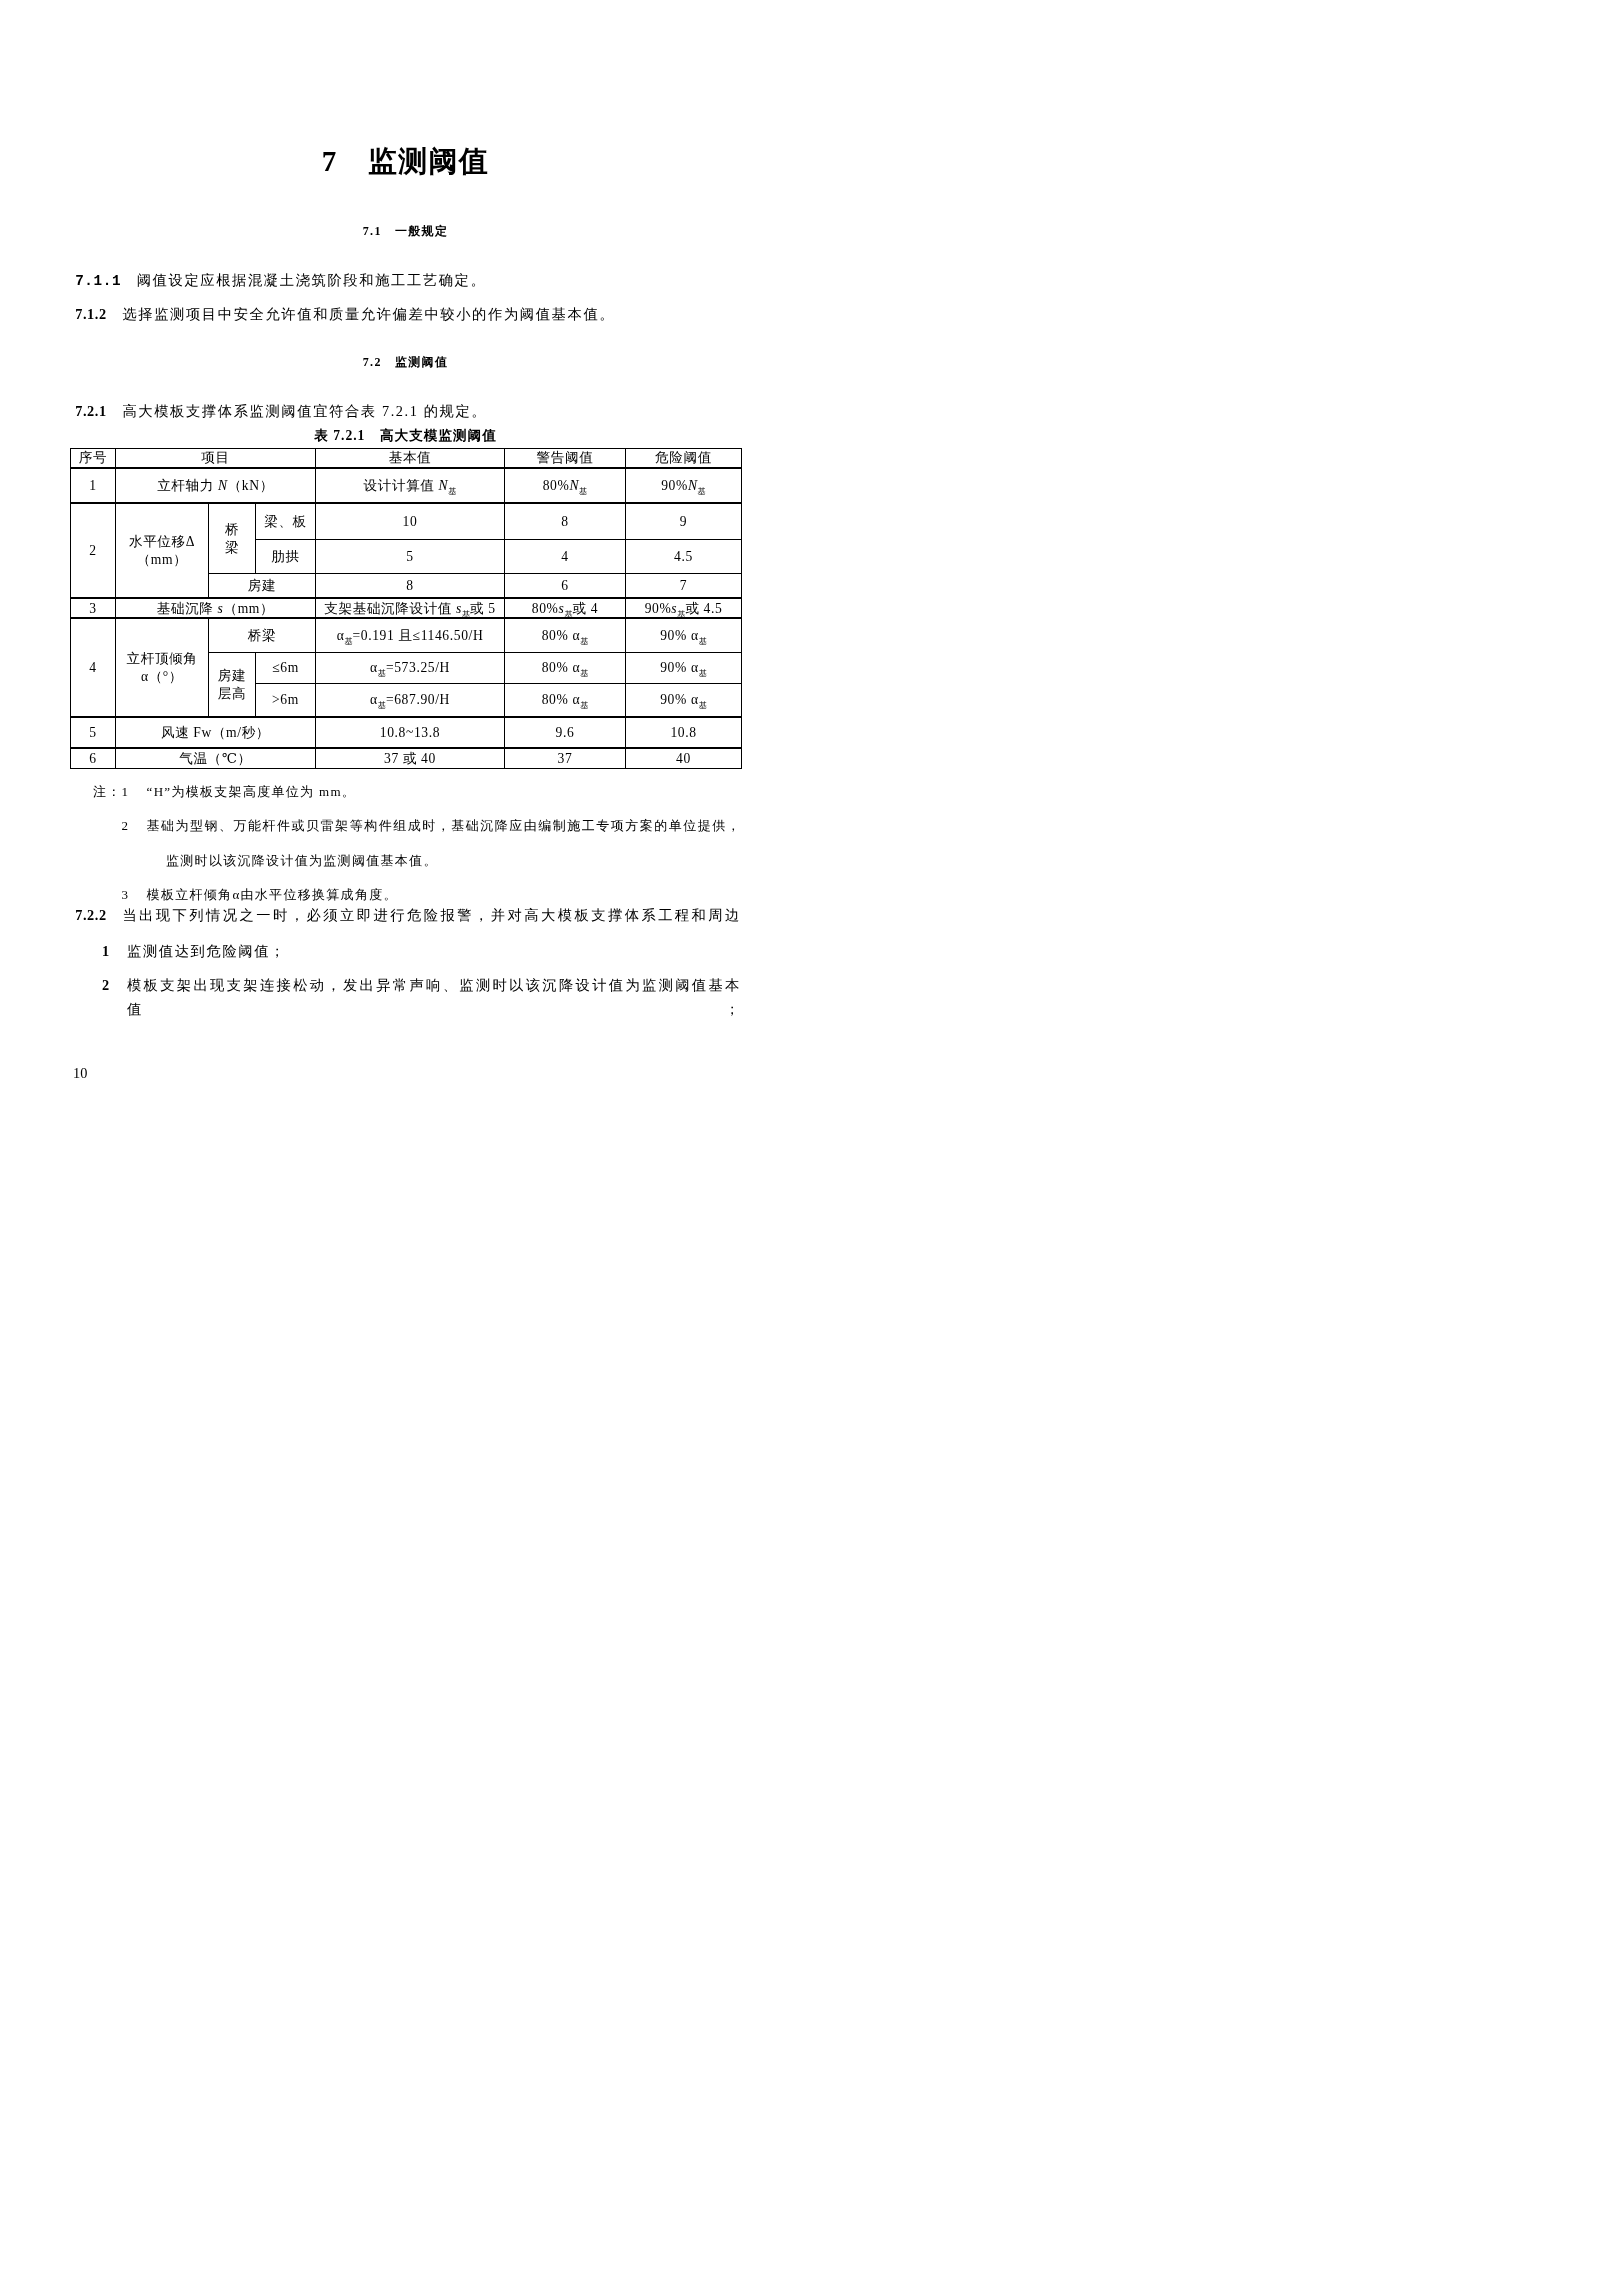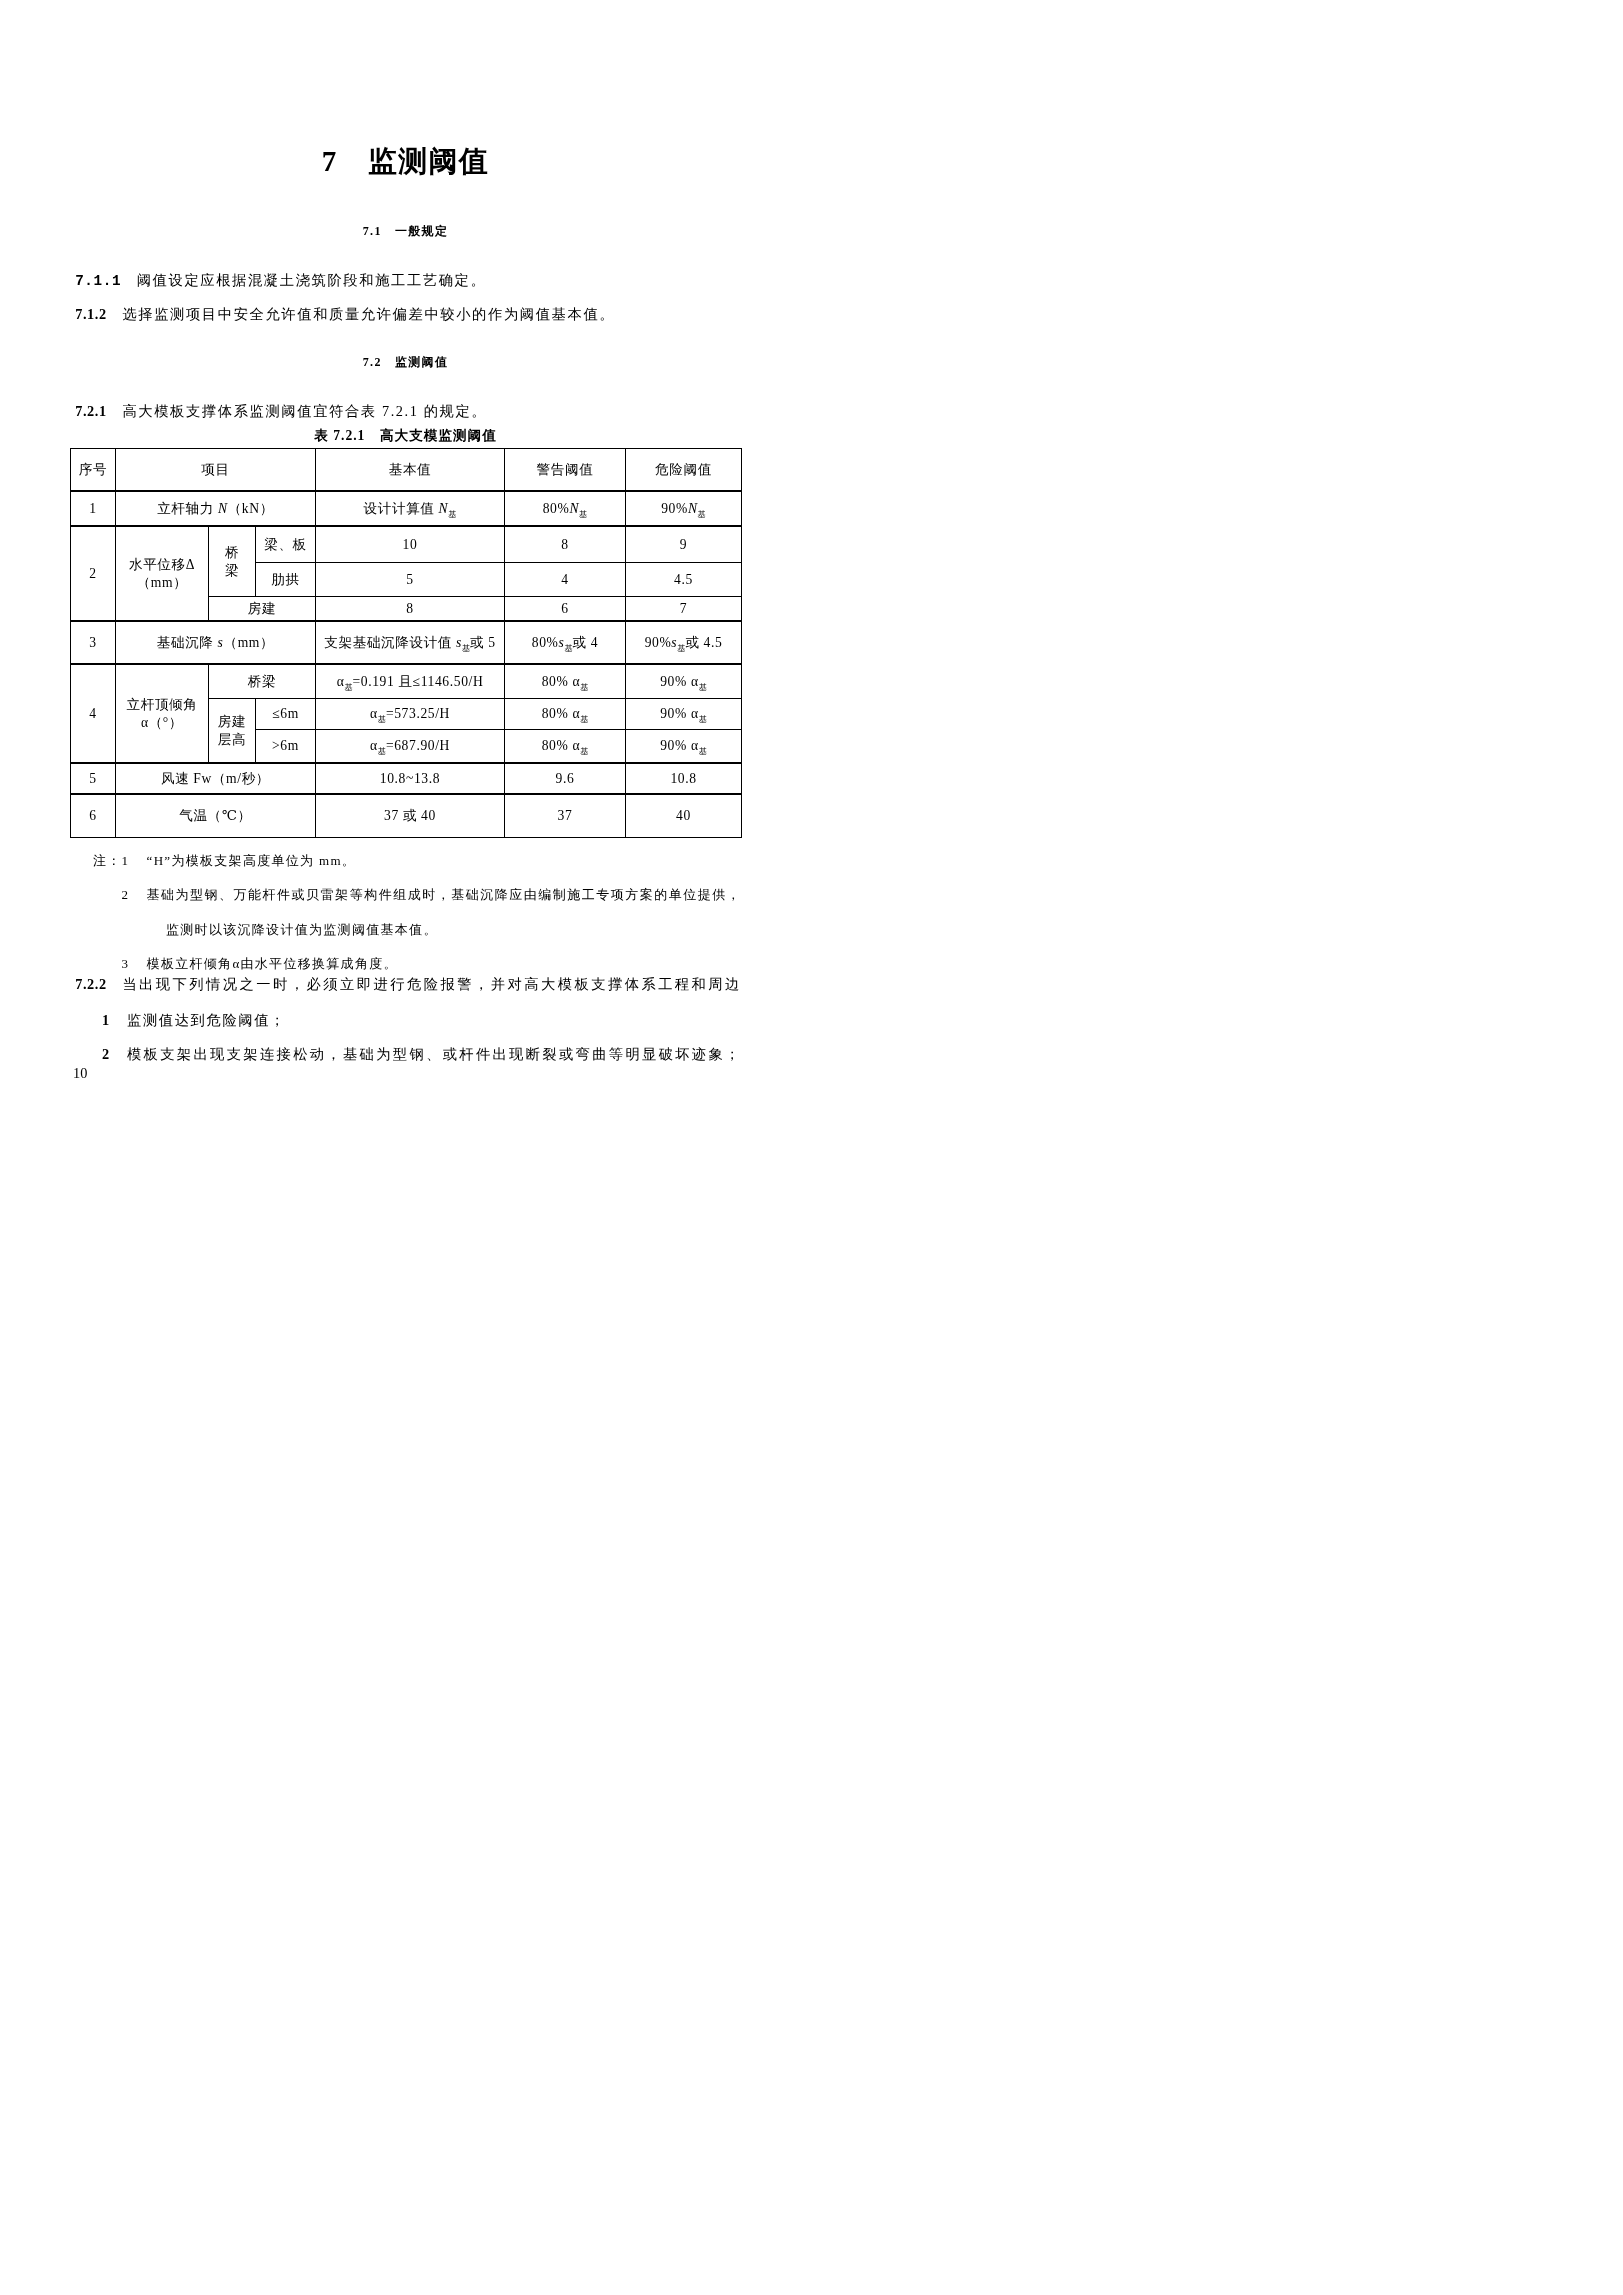--- a/index.html
+++ b/index.html
@@ -38,21 +38,21 @@
   }
   table.th{
     border-collapse:collapse;table-layout:fixed;width:671px;
     margin-top:2.6px;border:1.6px solid #000;
   }
   table.th td{
     border:0.6px solid #000;text-align:center;vertical-align:middle;
     font-size:13.6px;padding:0;letter-spacing:0.6px;line-height:1.3;
   }
   tr.major > td{border-top:2.6px double #000;}
-  .rh50{height:43px;} .rh54{height:35px;} .rh55{height:36px;}
+  .rh50{height:20px;} .rh54{height:35px;} .rh55{height:36px;}
   .rh52{height:34px;} .rh39{height:25px;} .rh48{height:31px;}
   .lh-item2{line-height:36px;}
   .lh-item4{line-height:40px;}
   .lh-bridge{line-height:26px;}
   .lh-fj{line-height:32px;}
   table.th sub{font-size:0.6em;letter-spacing:0;line-height:0;}
   .ital{font-style:italic;font-family:"Liberation Serif",serif;}
   .notes{margin-top:13px;font-size:13px;letter-spacing:1.3px;line-height:19.5px;}
   .note-row{display:flex;align-items:baseline;margin-left:23px;}
   .note-row.nr2{margin-top:14.3px;}
@@ -215,19 +215,19 @@
     <span class="pnum">7.2.2</span>
     <span class="ptext jl">当出现下列情况之一时，必须立即进行危险报警，并对高大模板支撑体系工程和周边</span>
   </div>
 
   <div class="item-row it1">
     <span class="item-num">1</span>
     <span class="item-text">监测值达到危险阈值；</span>
   </div>
   <div class="item-row it2">
     <span class="item-num">2</span>
-    <span class="item-text jl">模板支架出现支架连接松动，基础为型钢、或杆件出现断裂或弯曲等明显破坏迹象；</span>
+    <span class="item-text jl">模板支架出现支架连接松动，发出异常声响、监测时以该沉降设计值为监测阈值基本值；</span>
   </div>
 
   <div class="page-number">10</div>
 
 </div>
 
 
 </body></html>

